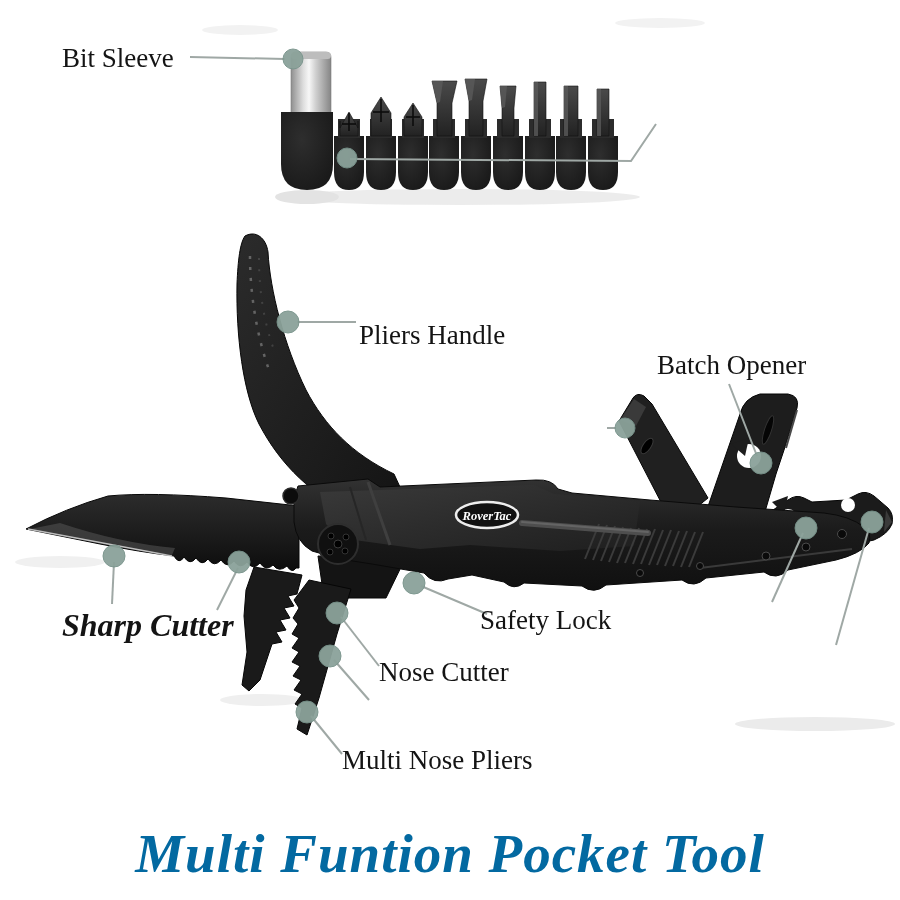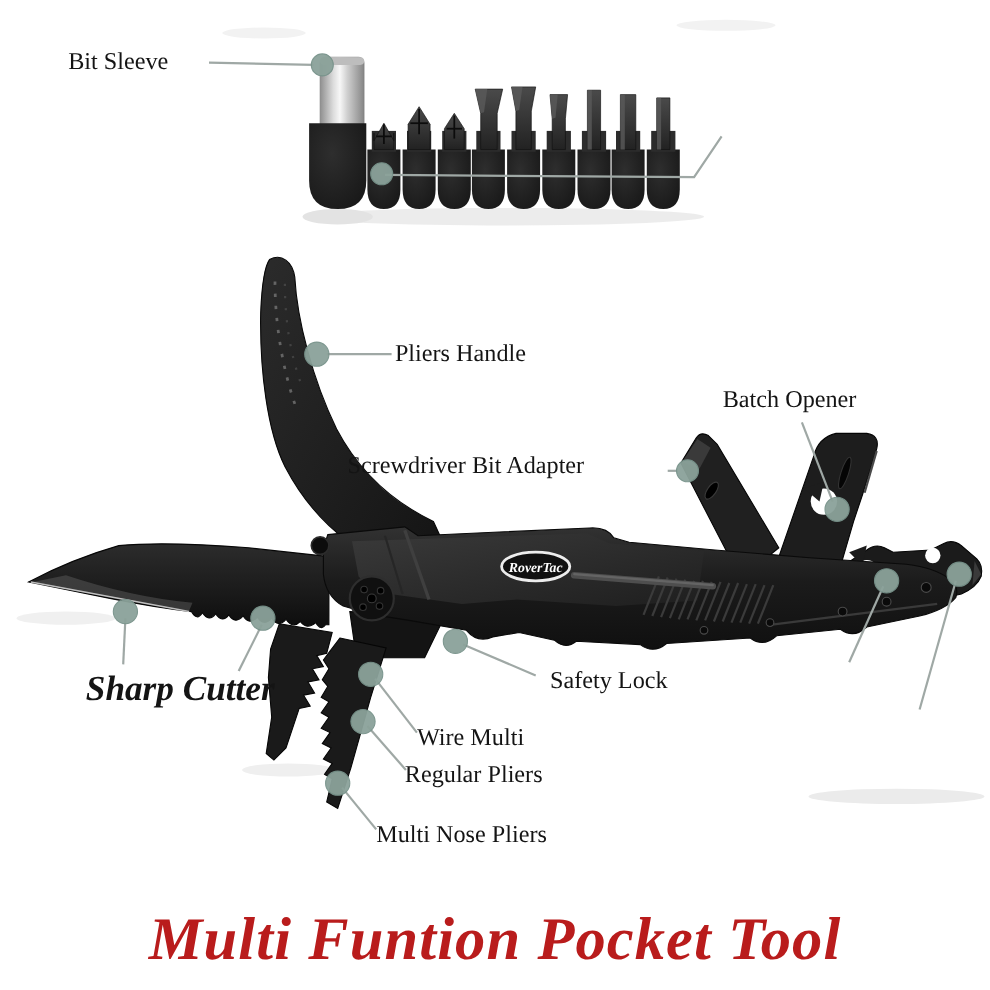--- a/index.html
+++ b/index.html
@@ -1,23 +1,23 @@
 <!DOCTYPE html>
 <html><head>
 <meta charset="utf-8">
 <style>
   html,body{margin:0;padding:0;background:#fff;}
   .canvas{position:relative;width:900px;height:900px;background:#ffffff;overflow:hidden;
           font-family:"Liberation Serif","DejaVu Serif",serif;}
   .art{position:absolute;left:0;top:0;}
-  .lbl{position:absolute;font-size:22px;color:#141414;white-space:nowrap;line-height:1.05;
+  .lbl{position:absolute;font-size:27px;color:#141414;white-space:nowrap;line-height:1.05;
        font-family:"Liberation Serif","DejaVu Serif",serif;}
   .lbl-italic{font-style:italic;font-weight:bold;font-size:32px;}
   .title{position:absolute;left:0;right:0;top:822px;text-align:center;font-size:55px;
-         font-weight:bold;font-style:italic;color:#b91c1c;letter-spacing:1px;
+         font-weight:bold;font-style:italic;color:#0369a1;letter-spacing:1px;
          font-family:"Liberation Serif","DejaVu Serif",serif;}
 </style>
 </head>
 <body>
 
 <div class="canvas">
 
 <svg class="art" width="900" height="900" viewBox="0 0 900 900">
   <defs>
     <linearGradient id="chromeGrad" x1="0" y1="0" x2="1" y2="0">
@@ -269,24 +269,22 @@
     <circle cx="414" cy="583" r="11"></circle>
     <circle cx="337" cy="613" r="11"></circle>
     <circle cx="330" cy="656" r="11"></circle>
     <circle cx="307" cy="712" r="11"></circle>
     <circle cx="806" cy="528" r="11"></circle>
     <circle cx="872" cy="522" r="11"></circle>
   </g>
 </svg>
 
 <div class="lbl" style="left:62px;top:44px">Bit Sleeve</div>
-<div class="lbl" style="left:359px;top:309px">Pliers Handle</div>
-<div class="lbl" style="left:316px;top:411px">Screwdriver Bit Adapter</div>
+<div class="lbl" style="left:359px;top:321px">Pliers Handle</div>
 <div class="lbl" style="left:657px;top:351px">Batch Opener</div>
-<div class="lbl lbl-italic" style="left:78px;top:609px">Sharp Cutter</div>
-<div class="lbl" style="left:500px;top:606px">Safety Lock</div>
-<div class="lbl" style="left:379px;top:658px">Wire Multi</div>
-<div class="lbl" style="left:368px;top:692px">Regular Pliers</div>
+<div class="lbl lbl-italic" style="left:62px;top:609px">Sharp Cutter</div>
+<div class="lbl" style="left:480px;top:606px">Safety Lock</div>
+<div class="lbl" style="left:379px;top:658px">Nose Cutter</div>
 <div class="lbl" style="left:342px;top:746px">Multi Nose Pliers</div>
 
 <div class="title">Multi Funtion Pocket Tool</div>
 
 </div>
 
 </body></html>

